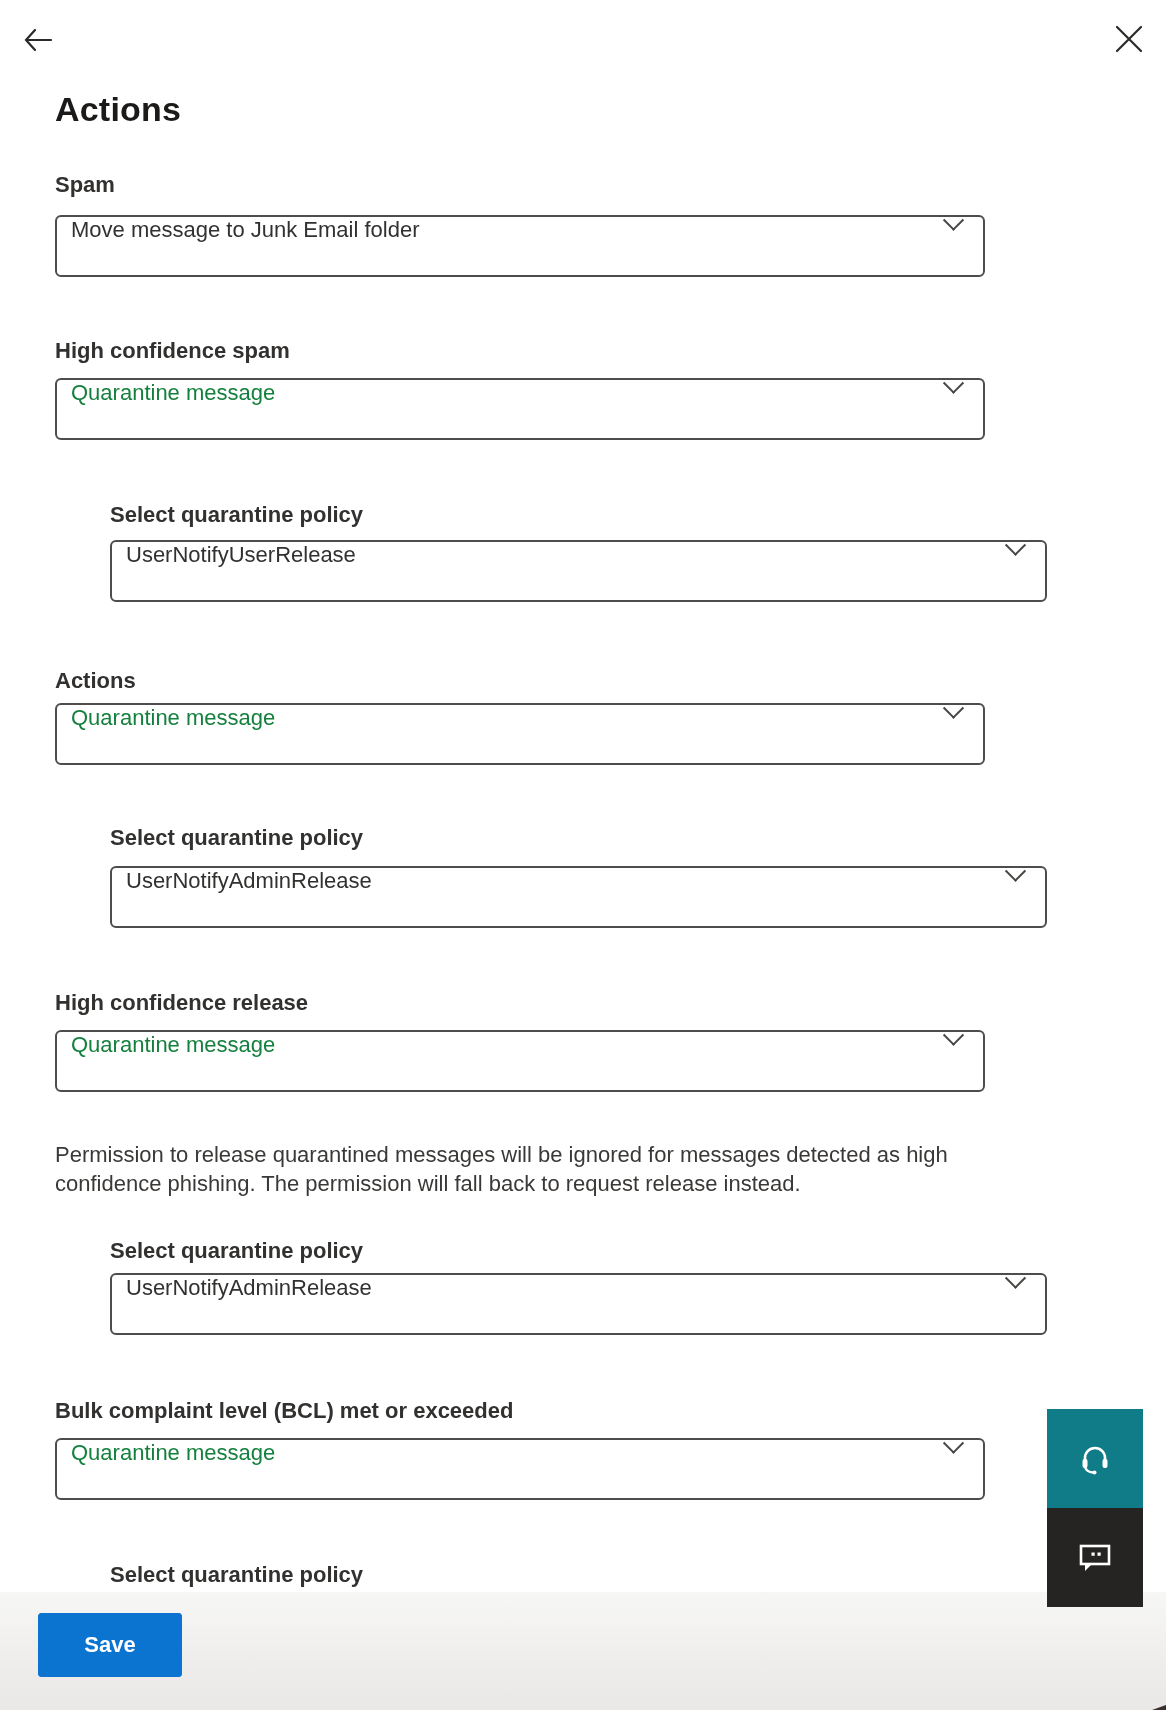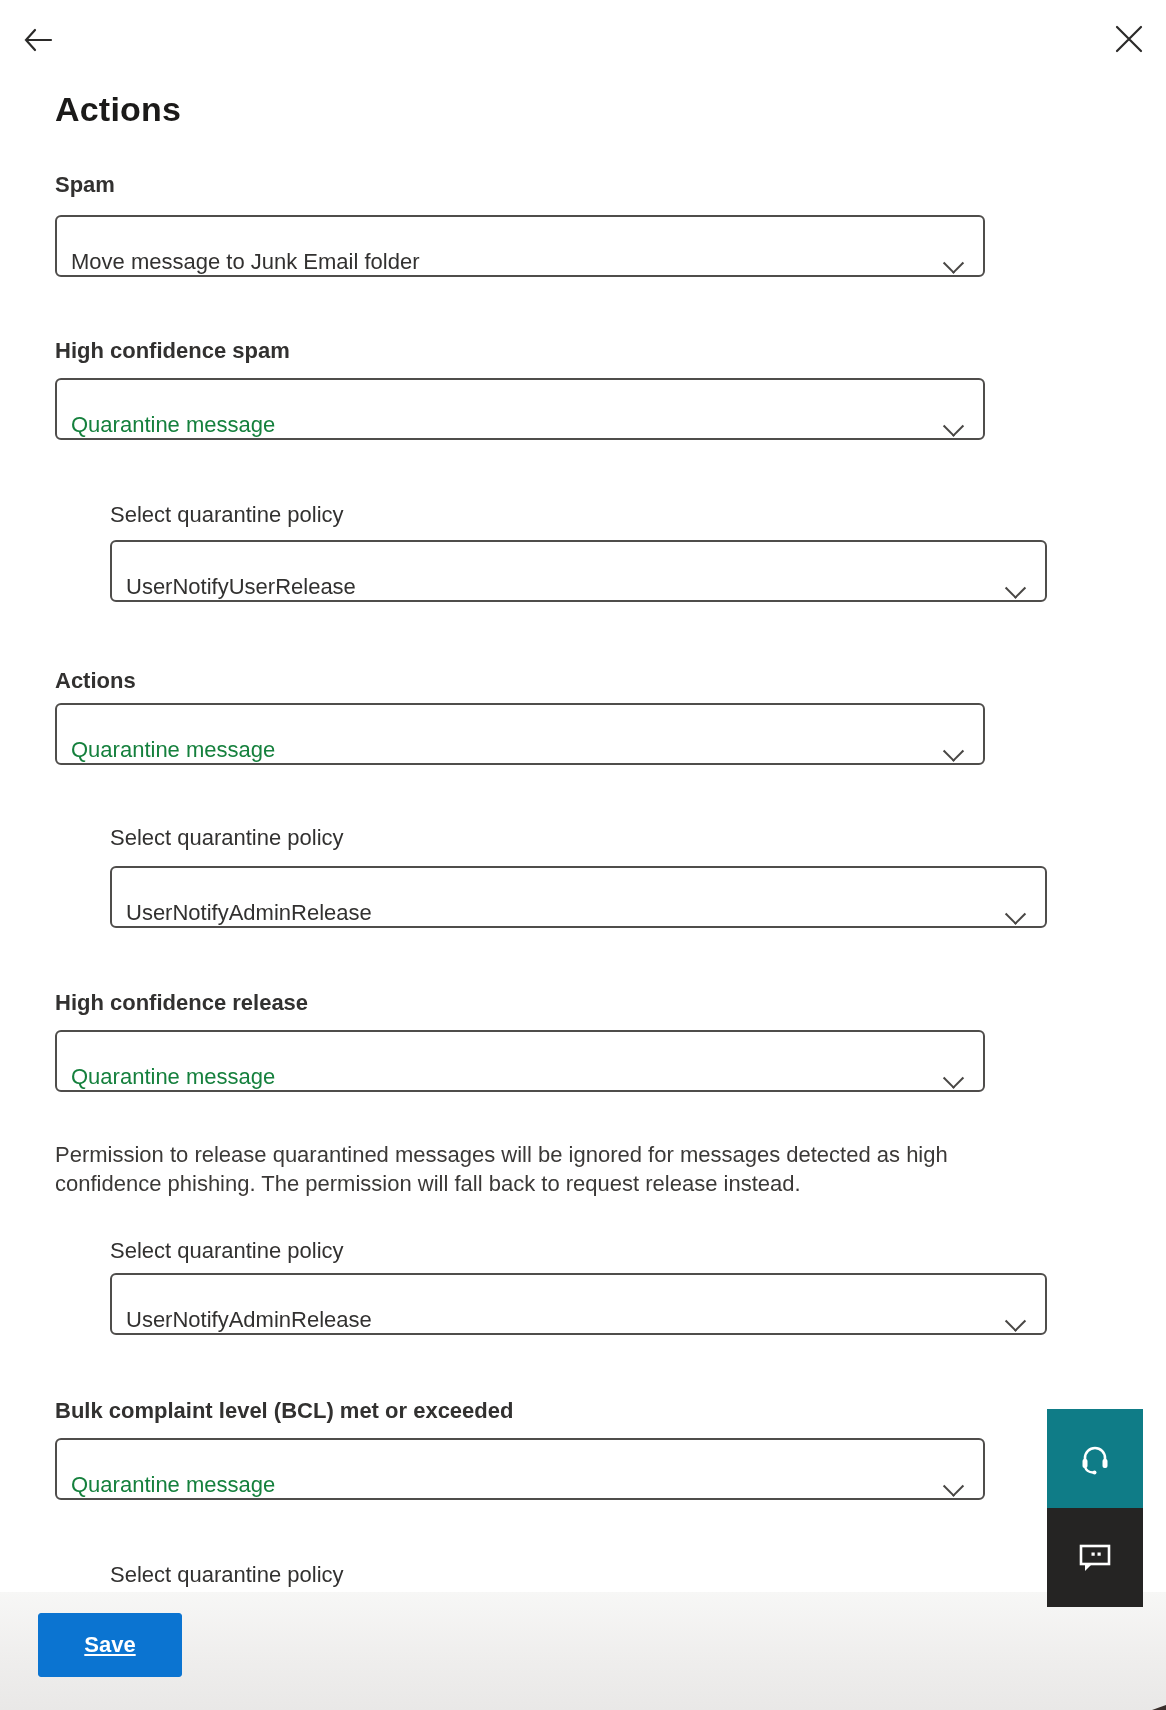--- a/index.html
+++ b/index.html
@@ -36,32 +36,32 @@
 
   .field-label {
     position: absolute;
     left: 55px;
     font-size: 22px;
     font-weight: 700;
     color: #323130;
     line-height: 30px;
     white-space: nowrap;
   }
-  .field-label.indent { left: 110px; font-weight: 400; text-align: center; }
+  .field-label.indent { left: 110px; font-weight: 700; text-align: center; }
 
   .dd {
     position: absolute;
     left: 55px;
     width: 930px;
     height: 62px;
     background: #ffffff;
     border: 2px solid #4f4d4b;
     border-radius: 6px;
     display: flex;
-    align-items: flex-end;
+    align-items: flex-start;
     padding: 0 22px 0 14px;
     cursor: pointer;
   }
   .dd.indent { left: 110px; width: 937px; }
   .dd-text {
     font-size: 22px;
     color: #323130;
     white-space: nowrap;
     overflow: hidden;
   }
@@ -96,21 +96,20 @@
   }
   .btn {
     position: absolute;
     top: 21px;
     height: 64px;
     font-family: "Liberation Sans", sans-serif;
     font-size: 22px;
     font-weight: 700;
     border-radius: 3px;
     cursor: pointer;
-    text-decoration: underline;
   }
   .btn-save {
     left: 38px;
     width: 144px;
     background: #0b74d1;
     border: 1px solid #0b74d1;
     color: #ffffff;
   }
   .btn-cancel {
     left: 203px;

